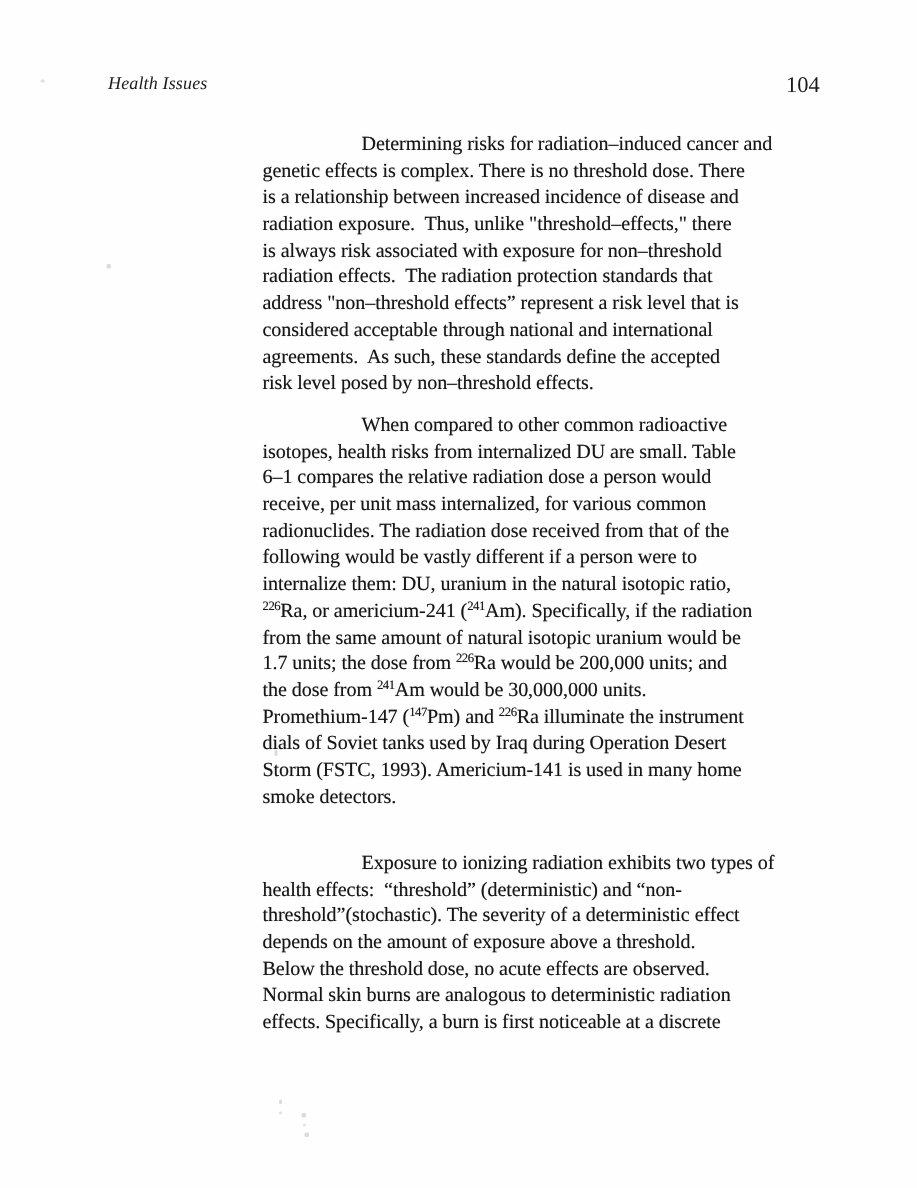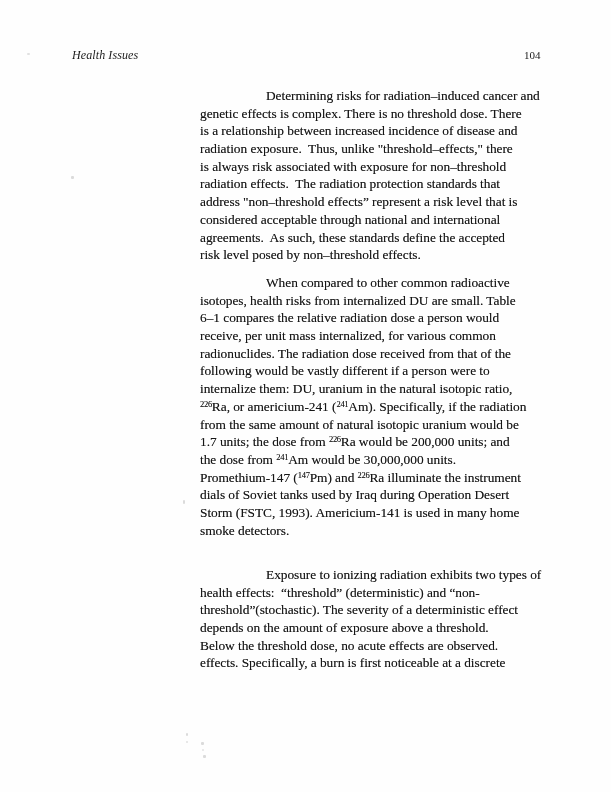--- a/index.html
+++ b/index.html
@@ -27,38 +27,37 @@
     font-style: italic;
     font-size: 12px;
     letter-spacing: 0.1px;
     color: #1b1b1b;
     white-space: pre;
   }
   .page-number {
     position: absolute;
     top: 49px;
     left: 524px;
-    font-size: 11px;
+    font-size: 15px;
     color: #1b1b1b;
     white-space: pre;
   }
   .body-text {
     position: absolute;
     left: 175px;
     top: 0;
     width: 410px;
   }
   .para {
     position: absolute;
     left: 0;
     font-size: 13.4px;
     line-height: 17.7px;
     letter-spacing: -0.05px;
     text-shadow: 0 0 0.5px rgba(25,25,25,0.5);
-    margin-left: 25px;
   }
   .para:nth-child(1) { top: 87px; }
   .para:nth-child(2) { top: 274px; font-family: Liberation Serif, serif; }
   .para:nth-child(3) { top: 566px; }
   .line {
     white-space: pre;
     height: 17.7px;
   }
   .line.first { padding-left: 66px; }
   .line sup {
@@ -111,20 +110,21 @@
         <div class="line">dials of Soviet tanks used by Iraq during Operation Desert</div>
         <div class="line">Storm (FSTC, 1993). Americium-141 is used in many home</div>
         <div class="line">smoke detectors.</div>
       </div>
       <div class="para">
         <div class="line first">Exposure to ionizing radiation exhibits two types of</div>
         <div class="line">health effects:  “threshold” (deterministic) and “non-</div>
         <div class="line">threshold”(stochastic). The severity of a deterministic effect</div>
         <div class="line">depends on the amount of exposure above a threshold.</div>
         <div class="line">Below the threshold dose, no acute effects are observed.</div>
+        <div class="line">Normal skin burns are analogous to deterministic radiation</div>
         <div class="line">effects. Specifically, a burn is first noticeable at a discrete</div>
       </div>
     </div>
 
   <div class="speck" style="left:27px; top:53px; width:3px; height:2px; opacity:0.25;"></div>
   <div class="speck" style="left:71px; top:176px; width:3px; height:3px; opacity:0.3;"></div>
   <div class="speck" style="left:183px; top:500px; width:2px; height:4px; opacity:0.3;"></div>
   <div class="speck" style="left:186px; top:733px; width:2px; height:3px; opacity:0.3;"></div>
   <div class="speck" style="left:186px; top:741px; width:2px; height:2px; opacity:0.25;"></div>
   <div class="speck" style="left:201px; top:742px; width:3px; height:3px; opacity:0.3;"></div>

